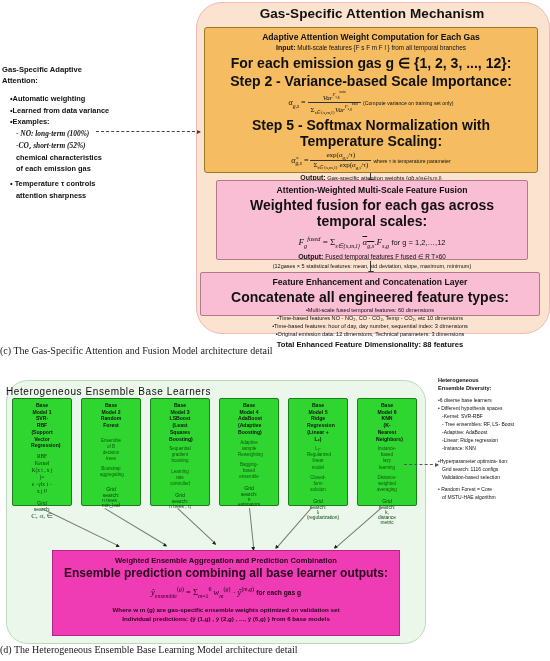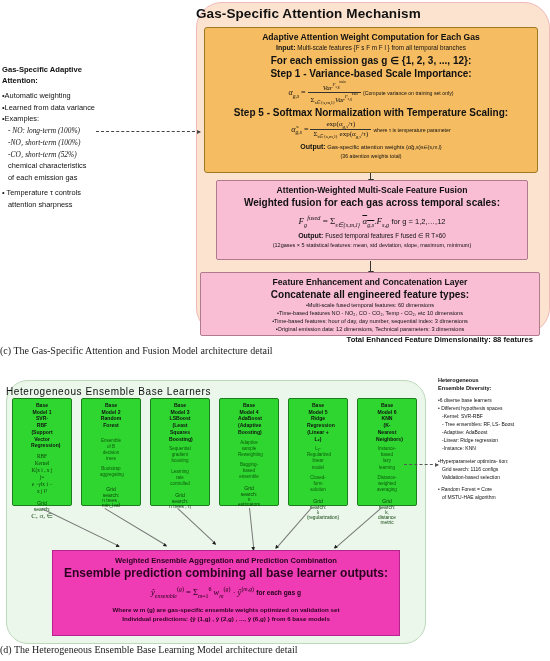--- a/index.html
+++ b/index.html
@@ -16,58 +16,58 @@
   
   #panel-c{left:0;top:0;width:550px;height:368px;}
   .c-outer{
     position:absolute;left:196px;top:2px;width:352px;height:330px;
     background:#fbe3cf;
     border:1px solid #f1b9b9;
     border-radius:26px 26px 26px 26px;
   }
   .c-title{
     position:absolute;left:196px;top:6px;width:352px;
-    text-align:left;font-size:13.5px;font-weight:bold;color:#111;
+    text-align:center;font-size:13.5px;font-weight:bold;color:#111;
     letter-spacing:.1px;
   }
   .box-attn{
     position:absolute;left:204px;top:27px;width:334px;height:146px;
     background:#f5bc62;border:1px solid #9c7a22;border-radius:3px;
     box-sizing:border-box;padding:3px 6px 0 6px;
   }
   .box-fusion{
     position:absolute;left:216px;top:180px;width:312px;height:80px;
     background:#f9bed3;border:1px solid #b07b8d;border-radius:2px;
     box-sizing:border-box;padding:3px 6px 0 6px;
   }
   .box-feat{
-    position:absolute;left:200px;top:272px;width:340px;height:64px;
+    position:absolute;left:200px;top:272px;width:340px;height:44px;
     background:#f9bed3;border:1px solid #b07b8d;border-radius:2px;
     box-sizing:border-box;padding:3px 6px 0 6px;
   }
   .bx-h{ text-align:center;font-weight:bold;font-size:8.6px;margin:1px 0 2px; }
-  .bx-h2{ text-align:center;font-weight:bold;font-size:10px;margin:2px 0 1px; }
+  .bx-h2{ text-align:center;font-weight:bold;font-size:14px;margin:2px 0 1px; }
   .bx-line{ text-align:center;font-size:6.3px;margin:1px 0; line-height:1.25;}
   .bx-line b{font-size:7px;}
   .bx-small{ text-align:center;font-size:5.5px;margin:1px 0;line-height:1.3;}
   .bx-bullets{ font-size:5.6px;text-align:center;line-height:1.45;margin:1px 0;}
-  .bx-total{ text-align:right;font-weight:bold;font-size:7.6px;margin-top:2px;}
+  .bx-total{ text-align:center;font-weight:bold;font-size:7.6px;margin-top:2px;}
 
   .eqn{ text-align:center;font-family:"Liberation Serif",serif;font-size:8px;margin:2px 0; }
   .eqn i{font-style:italic;}
   .frac{display:inline-block;vertical-align:middle;text-align:center;}
   .frac .num{display:block;border-bottom:1px solid #333;padding:0 3px;font-size:7px;}
   .frac .den{display:block;padding:0 3px;font-size:7px;}
   .note{font-size:5.2px;font-family:"Liberation Sans",sans-serif;font-style:normal;}
   sub{font-size:70%;} sup{font-size:70%;}
 
   
   .c-note{position:absolute;left:2px;top:64px;width:168px;font-size:7.4px;line-height:1.45;}
   .c-note .hd{font-weight:bold;font-size:7.6px;margin-bottom:5px;}
-  .c-note ul{margin:0;padding:0;list-style:none;}
+  .c-note ul{margin:8px;padding:0;list-style:none;font-weight:bold;}
   .c-note li{margin:0 0 1px 0;}
   .c-note li.sub{padding-left:6px;}
   .ital{font-style:italic;font-family:"Liberation Serif",serif;}
 
   .dashline{
     position:absolute;left:96px;top:131px;width:104px;height:0;
     border-top:1px dashed #444;
   }
   .dashline:after{
     content:"";position:absolute;right:-1px;top:-2.5px;
@@ -141,38 +141,37 @@
   <div class="c-note">
     <div class="hd">
       <span>Gas-Specific Adaptive</span><br>
       <span>Attention:</span>
     </div>
     <ul>
       <li>•Automatic weighting</li>
       <li>•Learned from data variance</li>
       <li>•Examples:</li>
       <li class="sub ital">- NO: long-term (100%)</li>
-      <li class="sub ital">-NO₂  short-term (100%)</li>
       <li class="sub ital">-CO₂  short-term (52%)</li>
       <li class="sub">chemical characteristics</li>
       <li class="sub">of each emission gas</li>
       <li style="margin-top:4px">• Temperature τ controls</li>
       <li class="sub">attention sharpness</li>
     </ul>
   </div>
   <div class="dashline"></div>
 
   <div class="box-attn">
     <div class="bx-h">Adaptive Attention Weight Computation for Each Gas</div>
     <div class="bx-line">
       <b>Input:</b>
       <span>Multi-scale features {F s  F m  F l } from all temporal branches</span>
     </div>
     <div class="bx-h2">For each emission gas g ∈ {1, 2, 3, ..., 12}:</div>
-    <div class="bx-h2">Step 1 - Variance-based Scale Importance:</div>
+    <div class="bx-h2">Step 2 - Variance-based Scale Importance:</div>
     <div class="eqn">
       <i>α</i><sub><i>g,s</i></sub> =
       <span class="frac">
         <span class="num"><i>Var</i><sup><i>F</i><sub>s,g</sub><sup>train</sup></sup></span>
         <span class="den">Σ<sub>s∈{s,m,l}</sub><i>Var</i><sup><i>F</i><sub>s,g</sub><sup>train</sup></sup></span>
       </span>
       <span class="note">(Compute variance on training set only)</span>
     </div>
     <div class="bx-h2">Step 5 - Softmax Normalization with Temperature Scaling:</div>
     <div class="eqn">

